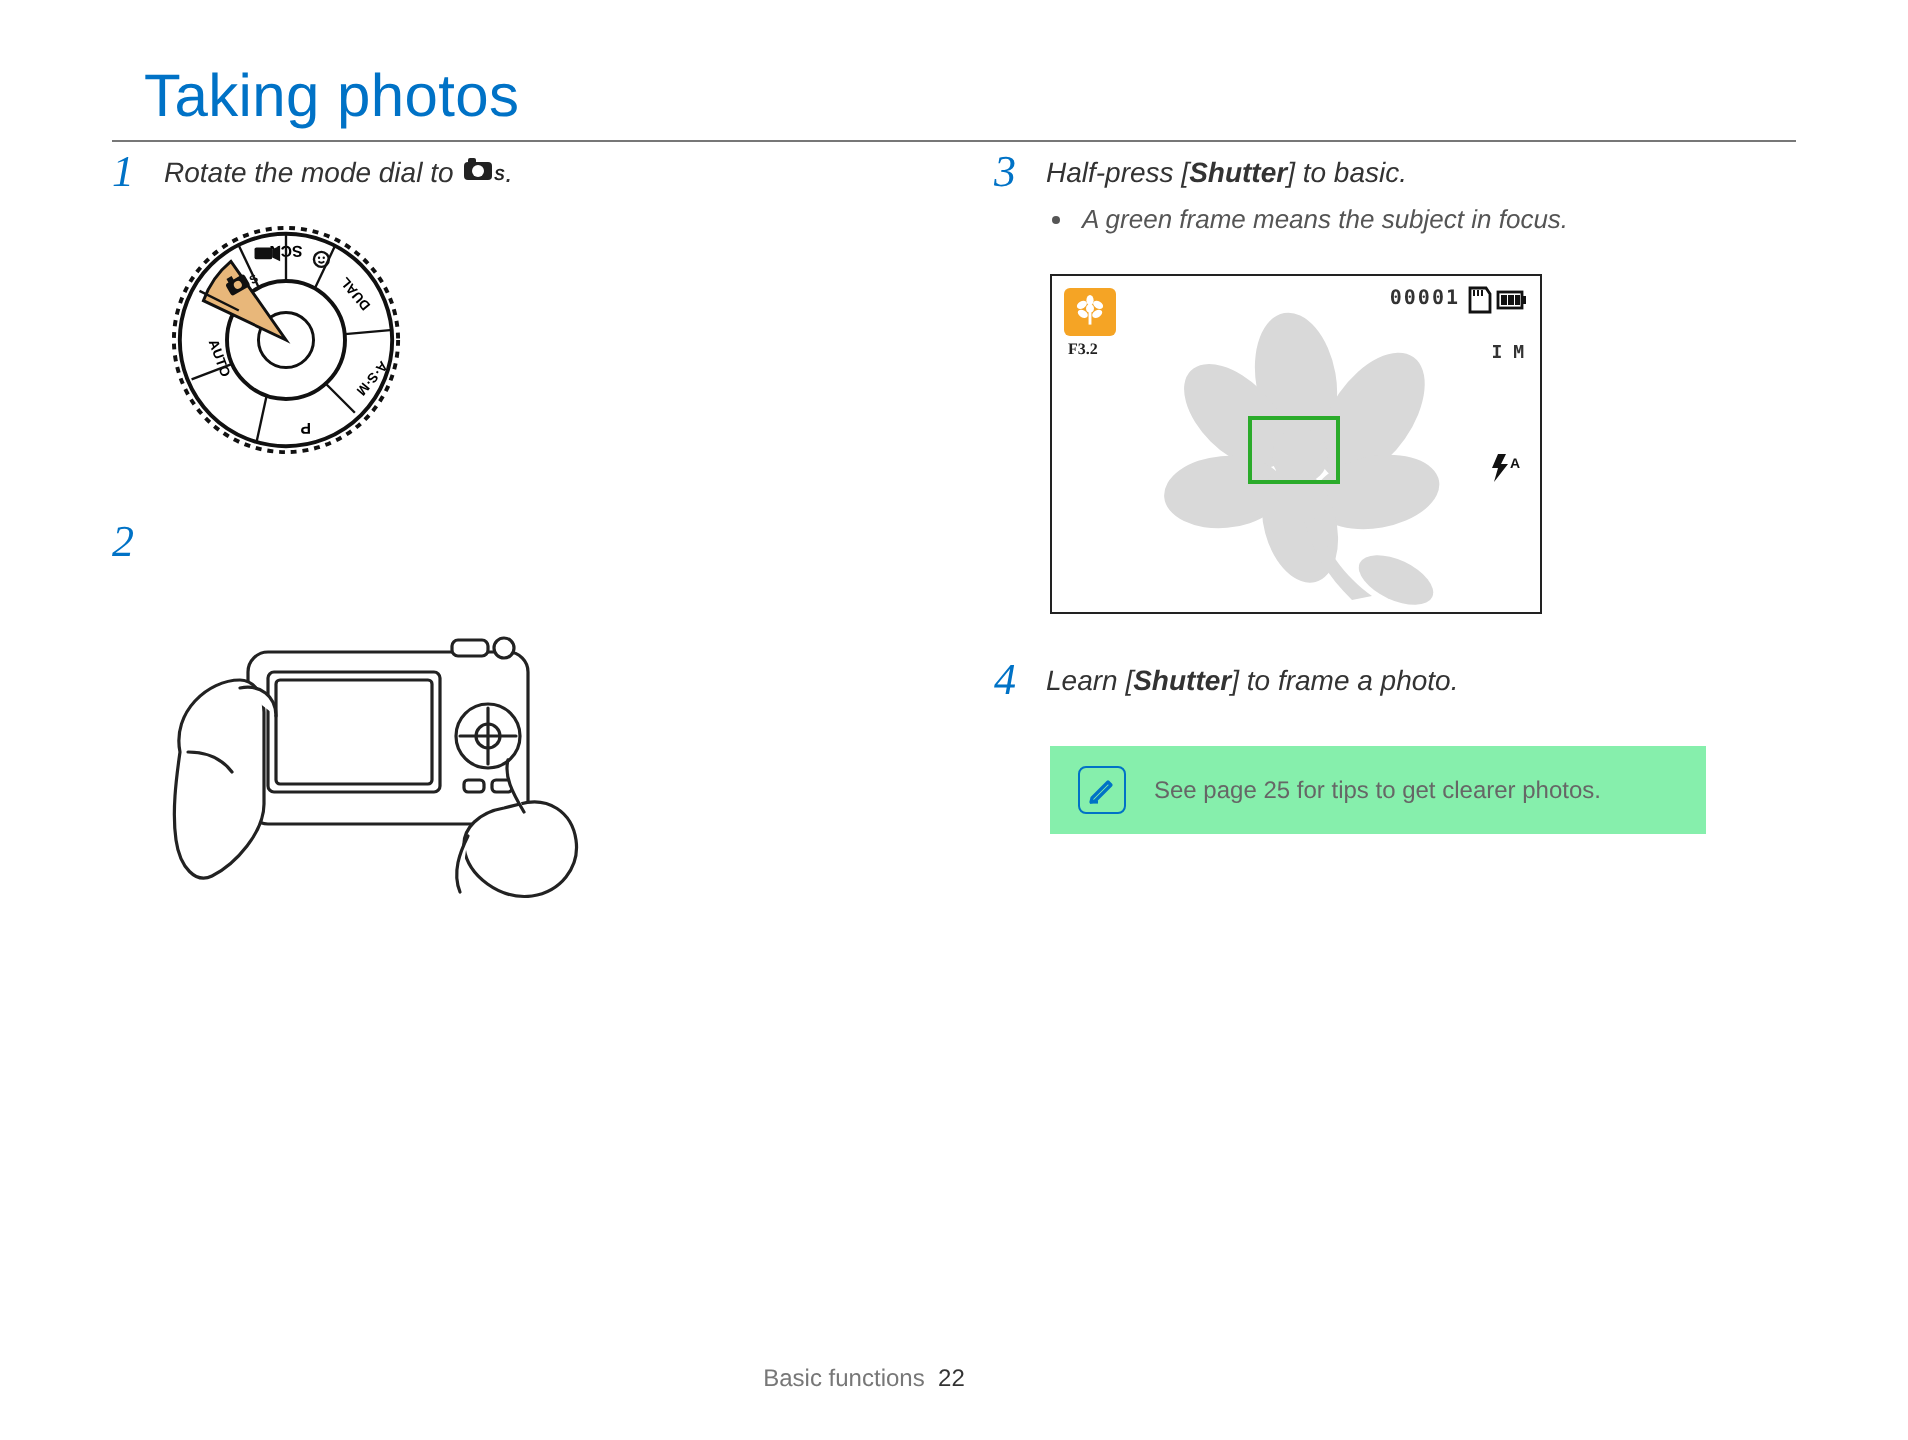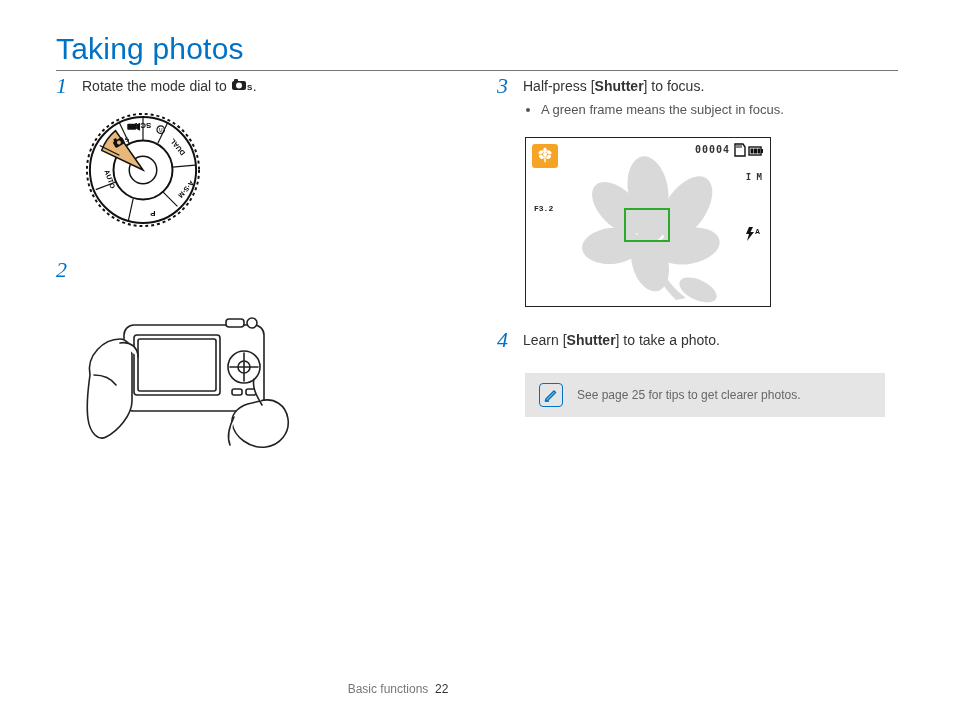--- a/index.html
+++ b/index.html
@@ -14,21 +14,21 @@
     box-sizing: border-box;
   }
   .page {
     padding: 32px 56px 0 56px;
     box-sizing: border-box;
   }
   .title {
     color: #0072c6;
     font-size: 30px;
     font-weight: 400;
-    margin: 0 0 4px 0;
+    margin: 0 0 4px 16px;
     letter-spacing: 0.2px;
   }
   .title-rule {
     border: none;
     border-top: 1px solid #777;
     margin: 2px 0 6px 0;
   }
   .subtitle {
     font-size: 13px;
     color: #555;
@@ -53,20 +53,21 @@
     font-family: "Times New Roman", serif;
     width: 20px;
     margin-right: 6px;
     line-height: 1;
     margin-top: -2px;
   }
   .step-text {
     font-size: 14px;
     color: #333;
     line-height: 1.4;
+    font-style: italic;
   }
   .bullet {
     margin: 4px 0 0 0;
     padding-left: 18px;
     font-size: 13px;
     color: #555;
   }
   .bullet li { margin-bottom: 2px; text-align: right; }
   .mode-icon {
     display: inline-block;
@@ -99,42 +100,42 @@
     position: absolute;
     top: 6px; left: 6px;
     width: 26px; height: 24px;
     background: #f5a425;
     border-radius: 3px;
     display: flex;
     align-items: center;
     justify-content: center;
   }
   .lcd-badge svg { width: 18px; height: 18px; }
-  .lcd-f { position: absolute; top: 32px; left: 8px; font-size: 8px; font-weight: bold; color: #222; font-family: Liberation Mono, monospace; margin-top: 34px; }
+  .lcd-f { position: absolute; top: 32px; left: 8px; font-size: 8px; font-weight: bold; color: #222; font-family: Liberation Serif, serif; }
   .lcd-counter { position: absolute; top: 6px; right: 40px; font-size: 10px; font-weight: bold; letter-spacing: 1px; font-family: monospace; }
   .lcd-sd { position: absolute; top: 5px; right: 24px; }
   .lcd-bat { position: absolute; top: 5px; right: 6px; }
   .lcd-res { position: absolute; top: 34px; right: 8px; font-size: 9px; font-weight: bold; font-family: monospace; text-align: center; }
   .lcd-flash { position: absolute; top: 88px; right: 6px; }
   .focus-frame {
     position: absolute;
     top: 70px; left: 98px;
     width: 46px; height: 34px;
     border: 2px solid #2bab2b;
     box-sizing: border-box;
   }
   
   .tip {
     margin: 22px 0 0 28px;
-    background: #e5e5e5;
+    background: #86efac;
     display: flex;
     align-items: center;
     padding: 10px 14px;
     gap: 14px;
-    width: 360px;
+    width: 328px;
     box-sizing: border-box;
   }
   .tip-icon {
     width: 22px; height: 22px;
     border: 1.5px solid #0072c6;
     border-radius: 4px;
     display: flex;
     align-items: center;
     justify-content: center;
     color: #0072c6;
@@ -144,20 +145,21 @@
     font-size: 12px;
     color: #666;
   }
   .footer {
     position: absolute;
     bottom: 24px;
     width: 796px;
     text-align: center;
     font-size: 12px;
     color: #777;
+    padding-left: 34px;
   }
   .footer .pg { color: #333; }
 </style>
 </head>
 <body>
 
 <div class="page">
   <h1 class="title">Taking photos</h1>
   <hr class="title-rule">
 
@@ -259,21 +261,21 @@
           </g>
         </svg>
       </div>
     </div>
 
     <div class="col">
 
       <div class="step">
         <div class="step-num">3</div>
         <div class="step-text">
-          <span>Half-press [</span><b>Shutter</b><span>] to focus.</span>
+          <span>Half-press [</span><b>Shutter</b><span>] to basic.</span>
           <ul class="bullet">
             <li>A green frame means the subject in focus.</li>
           </ul>
         </div>
       </div>
 
       <div class="lcd-block">
 
         <svg width="244" height="168" style="position:absolute;top:0;left:0;">
           <g fill="#d9d9d9">
@@ -295,21 +297,21 @@
                 <ellipse cx="10" cy="3.5" rx="2" ry="3"></ellipse>
                 <ellipse cx="14.5" cy="6" rx="3" ry="2" transform="rotate(30 14.5 6)"></ellipse>
                 <ellipse cx="14" cy="11" rx="3" ry="2" transform="rotate(-30 14 11)"></ellipse>
                 <ellipse cx="6" cy="11" rx="3" ry="2" transform="rotate(30 6 11)"></ellipse>
                 <ellipse cx="5.5" cy="6" rx="3" ry="2" transform="rotate(-30 5.5 6)"></ellipse>
                 <rect x="9.2" y="10" width="1.6" height="7"></rect>
               </g>
             </svg>
         </div>
         <div class="lcd-f">F3.2</div>
-        <div class="lcd-counter">00004</div>
+        <div class="lcd-counter">00001</div>
         <span class="lcd-sd">
           <svg width="12" height="14">
               <path d="M1 1 L9 1 L11 4 L11 13 L1 13 Z" fill="none" stroke="#111" stroke-width="1.4"></path>
               <line x1="3" y1="2" x2="3" y2="5" stroke="#111" stroke-width="1"></line>
               <line x1="5" y1="2" x2="5" y2="5" stroke="#111" stroke-width="1"></line>
               <line x1="7" y1="2" x2="7" y2="5" stroke="#111" stroke-width="1"></line>
             </svg>
         </span>
         <span class="lcd-bat">
           <svg width="16" height="12">
@@ -326,21 +328,21 @@
               <path d="M5 1 L2 8 L5 8 L3 15 L10 6 L6.5 6 L9 1 Z" fill="#111"></path>
               <text x="11" y="8" font-size="7" font-weight="bold" fill="#111">A</text>
             </svg>
         </span>
         <div class="focus-frame"></div>
       </div>
 
       <div class="step">
         <div class="step-num">4</div>
         <div class="step-text">
-          <span>Learn [</span><b>Shutter</b><span>] to take a photo.</span>
+          <span>Learn [</span><b>Shutter</b><span>] to frame a photo.</span>
         </div>
       </div>
 
       <div class="tip">
         <div class="tip-icon">
           <svg width="16" height="16" viewBox="0 0 16 16">
               <path d="M3 12 L11 4 L12.5 5.5 L4.5 13.5 L2.5 14 Z" fill="none" stroke="#0072c6" stroke-width="1.6" stroke-linejoin="round"></path>
               <line x1="2" y1="14" x2="6" y2="14" stroke="#0072c6" stroke-width="1.6"></line>
             </svg>
         </div>

